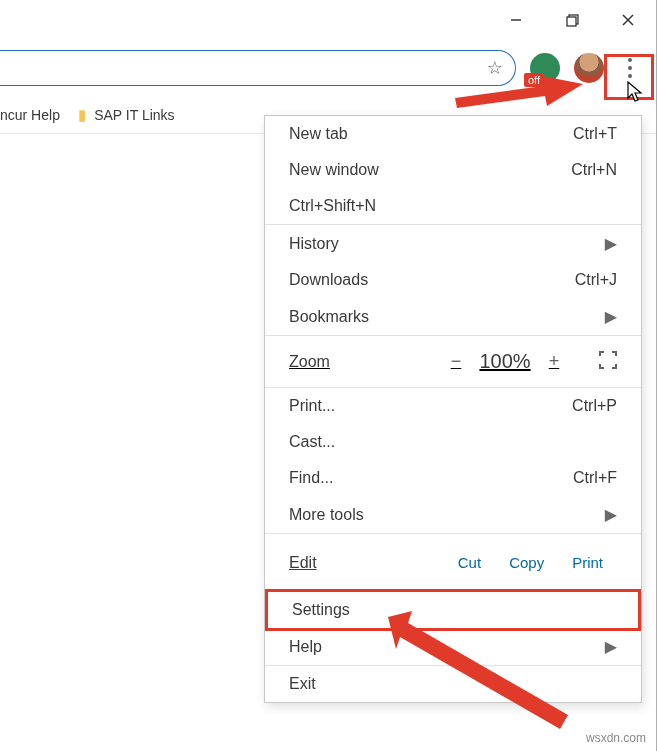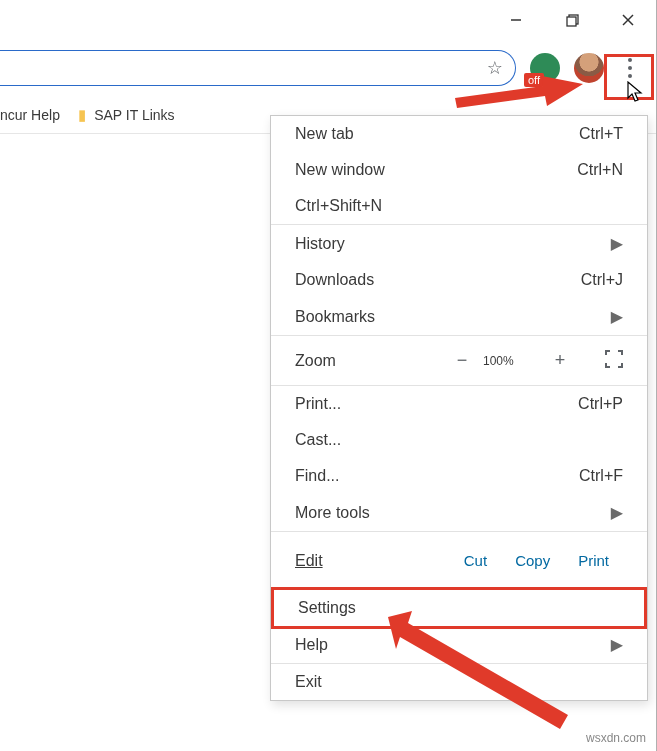--- a/index.html
+++ b/index.html
@@ -99,21 +99,21 @@
       border-bottom: 1px solid #e6e6e6;
       font-size: 14px;
       color: #3a3a3a;
     }
     .bm-item { display: flex; align-items: center; gap: 8px; }
     .folder-icon { color: #f6c451; font-size: 15px; }
 
     .menu {
       position: absolute;
       top: 115px;
-      left: 270px;
+      left: 264px;
       width: 378px;
       background: #fff;
       border: 1px solid #c8c8c8;
       box-shadow: 2px 4px 10px rgba(0,0,0,.12);
     }
     .menu-row {
       display: flex;
       align-items: center;
       justify-content: space-between;
       padding: 9px 24px;
@@ -121,24 +121,25 @@
       font-size: 16px;
     }
     .menu-row .shortcut { color: #3a3a3a; }
     .menu-row .chevron { color: #6a6a6a; }
     .menu-sep { border-top: 1px solid #e2e2e2; }
     .zoom-row {
       display: flex;
       align-items: center;
       padding: 14px 24px;
       gap: 0;
+      text-decoration: underline;
     }
     .zoom-row .z-label { flex: 1; font-size: 16px; color: #3a3a3a; }
     .zoom-ctrl { width: 42px; text-align: center; font-size: 18px; color: #5f6368; }
-    .zoom-val { width: 56px; font-size: 12px; color: #3a3a3a; }
+    .zoom-val { width: 56px; text-align: center; font-size: 20px; color: #3a3a3a; }
     .fscreen { margin-left: 24px; color: #5f6368; }
     .edit-row {
       display: flex;
       align-items: center;
       padding: 14px 24px;
     }
     .edit-row .e-label { flex: 1; font-size: 16px; color: #3a3a3a; text-decoration: underline; }
     .edit-act { padding: 6px 14px; font-size: 15px; color: #0369a1; }
     .settings-box {
       border: 3px solid #e03a2a;

